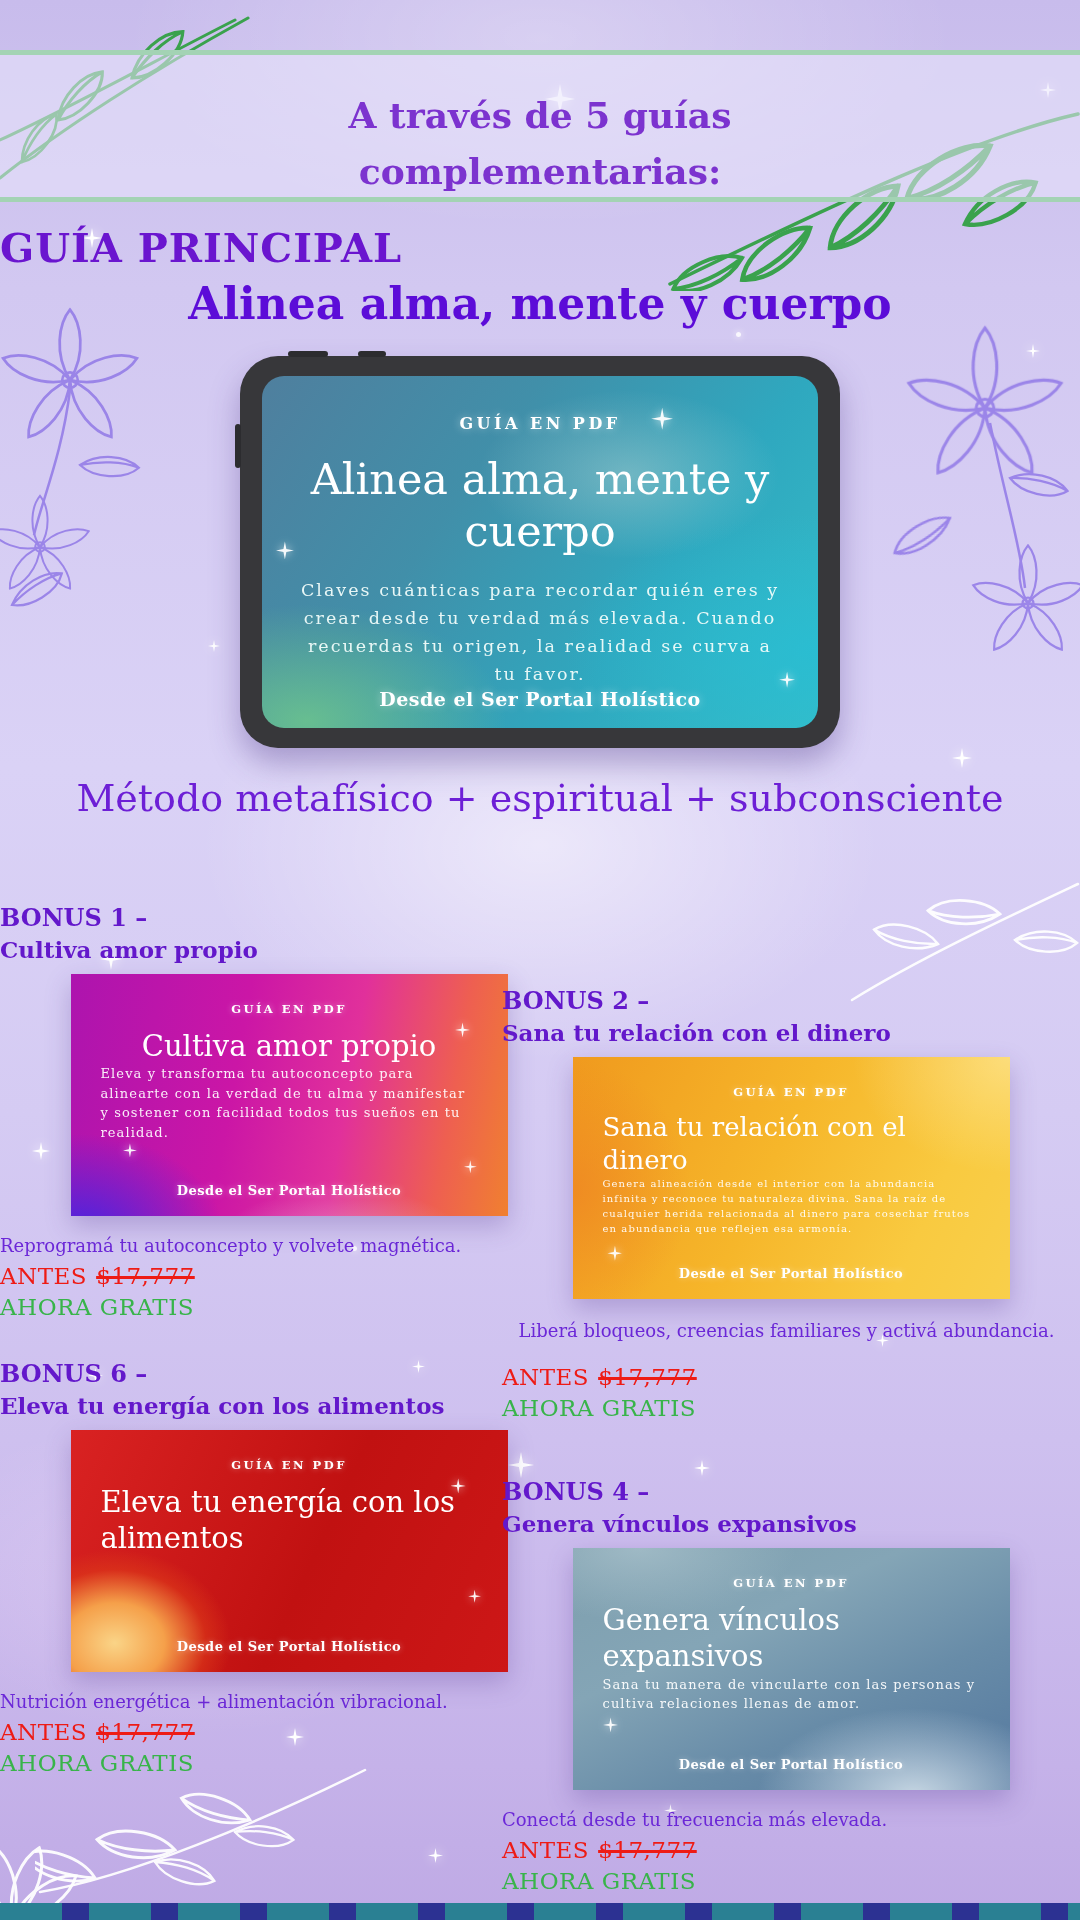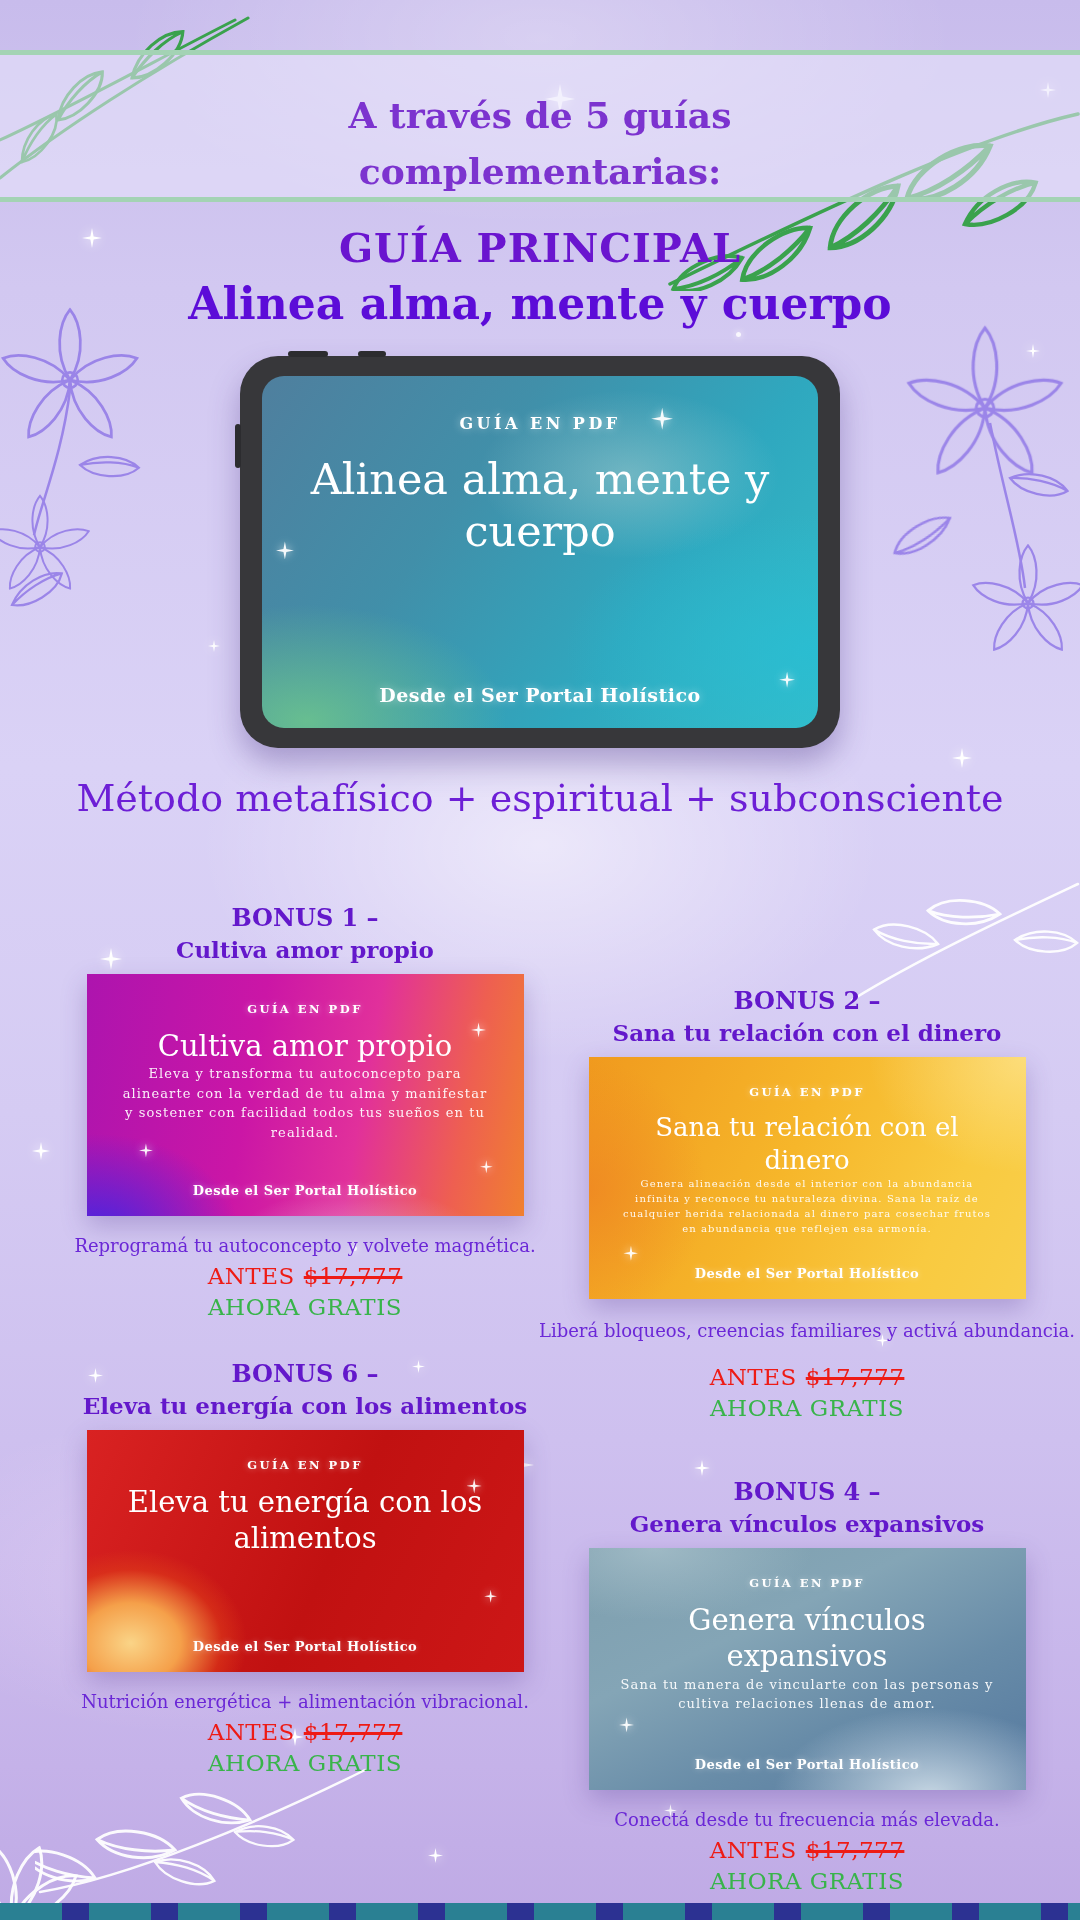--- a/index.html
+++ b/index.html
@@ -11,21 +11,21 @@
       radial-gradient(ellipse 55% 14% at 50% 2%, rgba(255,255,255,.28), rgba(255,255,255,0) 70%),
       radial-gradient(ellipse 40% 12% at 18% 82%, rgba(255,230,250,.25), rgba(255,230,250,0) 70%),
       linear-gradient(180deg,#c8bcec 0%,#d2c8f1 15%,#dad2f6 40%,#d5cbf3 58%,#cec0ef 75%,#c5b2e9 92%,#bfaae5 100%);
   }
   
   .band{position:absolute;left:0;top:50px;width:100%;height:152px;box-sizing:border-box;
     border-top:5px solid #a3d3b4;border-bottom:5px solid #a3d3b4;
     background:rgba(233,229,251,.55);}
   .intro-title{position:absolute;left:0;top:63px;width:100%;text-align:center;
     font-size:36px;line-height:56px;color:#7c33cf;}
-  .kicker{position:absolute;left:0;top:224px;width:100%;text-align:center;
+  .kicker{position:absolute;left:0;top:224px;width:100%;text-align:left;
     font-size:40px;font-weight:700;letter-spacing:1px;color:#6a15cf;}
   .main-title{position:absolute;left:0;top:278px;width:100%;text-align:center;
     font-size:44px;font-weight:700;color:#5c0cd8;}
   .method{position:absolute;left:0;top:774px;width:100%;text-align:center;
     font-size:38px;line-height:48px;color:#6d1fd6;}
   
   .tablet{position:absolute;left:240px;top:356px;width:600px;height:392px;box-sizing:border-box;
     background:#37373a;border-radius:38px;padding:20px 22px;
     box-shadow:0 16px 30px rgba(70,45,130,.35);}
   .tab-btn{position:absolute;background:#2c2c2f;border-radius:3px;}
@@ -37,21 +37,21 @@
       radial-gradient(ellipse 45% 40% at 66% 28%, rgba(205,222,216,.38), rgba(205,222,216,0) 60%),
       linear-gradient(125deg,#4f7f9e 0%,#418fa9 35%,#2fa8bf 68%,#35bdc8 100%);}
   .t-badge{font-size:16px;letter-spacing:3.5px;font-weight:700;color:#fff;margin-top:14px;
     text-shadow:0 0 8px rgba(255,255,255,.5);}
   .t-title{font-size:43px;line-height:1.22;color:#fff;text-align:center;margin-top:20px;}
   .t-desc{font-size:17.5px;letter-spacing:2px;line-height:1.6;color:rgba(240,252,250,.95);
     text-align:center;margin-top:18px;}
   .t-brand{font-size:19px;font-weight:700;color:#fff;margin-top:auto;letter-spacing:.5px;
     text-shadow:0 0 8px rgba(255,255,255,.45);}
   
-  .bonus{position:absolute;width:578px;text-align:center;padding-left:16px;}
+  .bonus{position:absolute;width:578px;}
   .pos-b1{left:0;top:902px;}   .pos-b2{left:502px;top:985px;}
   .pos-b3{left:0;top:1358px;}  .pos-b4{left:502px;top:1476px;}
   .bonus-label{font-size:24px;line-height:32px;font-weight:700;color:#6318cb;}
   .bonus-name{font-size:23px;line-height:32px;font-weight:700;color:#6318cb;}
   .card{width:437px;height:242px;margin:8px auto 14px;position:relative;box-sizing:border-box;
     display:flex;flex-direction:column;align-items:center;padding:22px 30px 16px;
     box-shadow:0 10px 24px rgba(80,50,140,.28);}
   .c1{background:
       radial-gradient(ellipse 55% 70% at 2% 108%, rgba(63,38,228,.95), rgba(63,38,228,0) 60%),
       radial-gradient(ellipse 50% 45% at 62% 115%, rgba(232,206,228,.55), rgba(232,206,228,0) 60%),
@@ -267,20 +267,21 @@
   <div class="kicker">GUÍA PRINCIPAL</div>
   <div class="main-title">Alinea alma, mente y cuerpo</div>
 
   <div class="tablet">
     <span class="tab-btn" style="left:48px;top:-5px;width:40px;height:6px"></span>
     <span class="tab-btn" style="left:118px;top:-5px;width:28px;height:6px"></span>
     <span class="tab-btn" style="left:-5px;top:68px;width:6px;height:44px"></span>
     <div class="screen">
       <div class="t-badge">GUÍA EN PDF</div>
       <div class="t-title">Alinea alma, mente y cuerpo</div>
+      <div class="t-desc">Claves cuánticas para recordar quién eres y crear desde tu verdad más elevada. Cuando recuerdas tu origen, la realidad se curva a tu favor.</div>
       <div class="t-brand">Desde el Ser Portal Holístico</div>
       <span class="star" style="left:70%;top:9%;width:22px;height:22px">
           <i></i>
         </span>
       <span class="star" style="left:2.5%;top:47%;width:18px;height:18px">
           <i></i>
         </span>
       <span class="star" style="left:93%;top:84%;width:16px;height:16px">
           <i></i>
         </span>

